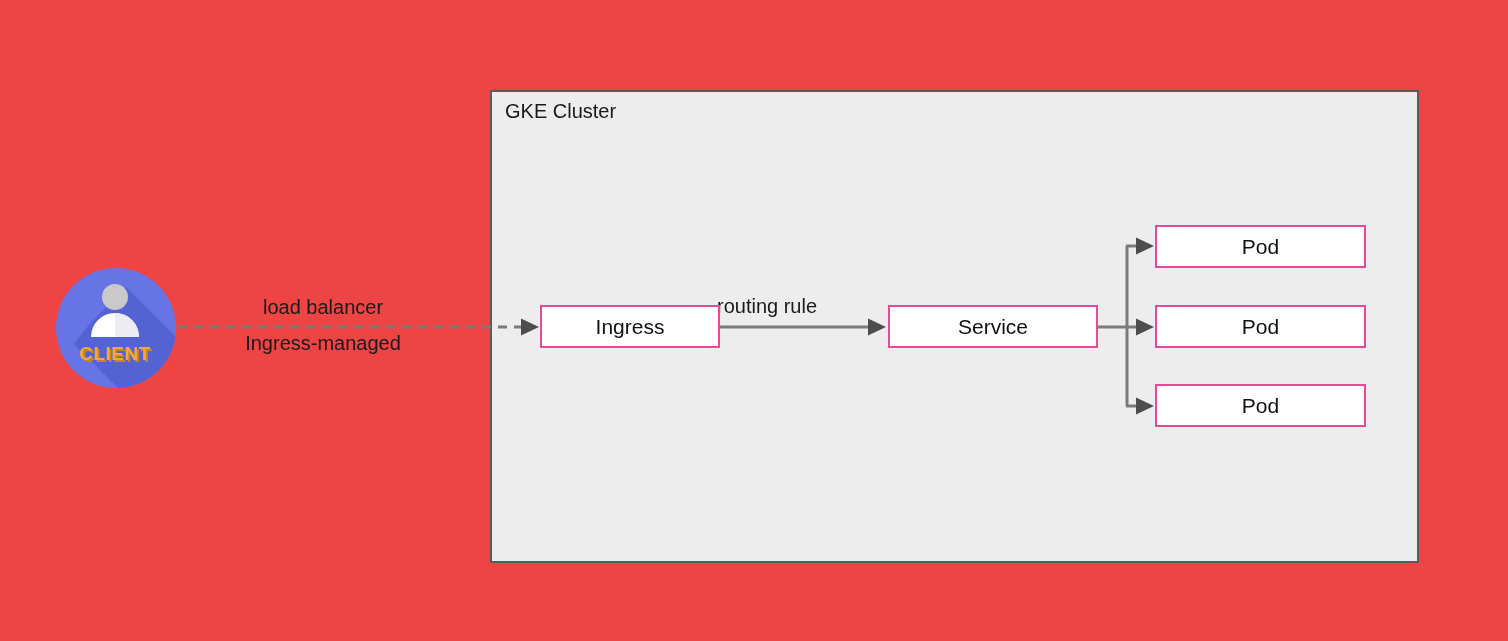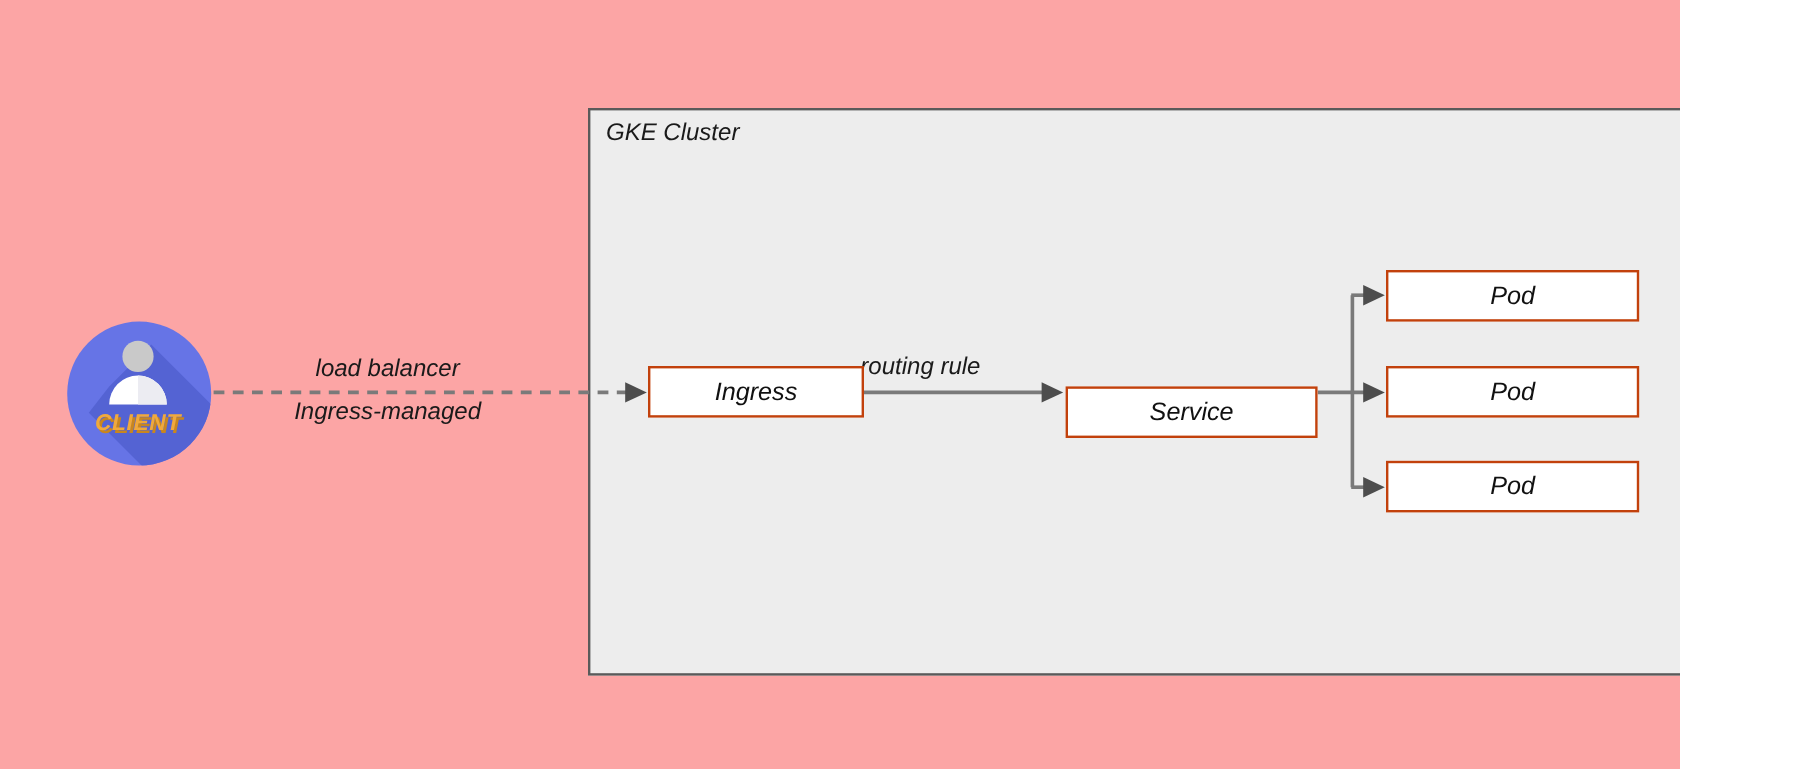--- a/index.html
+++ b/index.html
@@ -1,24 +1,23 @@
 <!DOCTYPE html>
 <html><head>
 <meta charset="utf-8">
 <style>
   html, body { margin: 0; padding: 0; background: #ffffff; }
   .canvas {
     position: relative;
-    width: 1400px;
+    width: 1508px;
     height: 641px;
-    background: #fca5a5;
+    background: #ef4444;
     font-family: "Liberation Sans", sans-serif;
     color: #111111;
     overflow: hidden;
-    font-style: italic;
   }
   .cluster {
     position: absolute;
     left: 490px; top: 90px;
     width: 929px; height: 473px;
     background: #ededed;
     border: 2px solid #5a5a5a;
     box-sizing: border-box;
   }
   .cluster-label {
@@ -30,30 +29,30 @@
   }
   .overlay {
     position: absolute;
     left: 0; top: 0;
     width: 1508px; height: 641px;
     pointer-events: none;
   }
   .node {
     position: absolute;
     background: #ffffff;
-    border: 2px solid #c2410c;
+    border: 2px solid #ec4899;
     box-sizing: border-box;
     display: flex;
     align-items: center;
     justify-content: center;
     font-size: 21px;
     color: #111111;
   }
   .node-ingress { left: 540px; top: 305px; width: 180px; height: 43px; }
-  .node-service { left: 888px; top: 322px; width: 210px; height: 43px; }
+  .node-service { left: 888px; top: 305px; width: 210px; height: 43px; }
   .node-pod1 { left: 1155px; top: 225px; width: 211px; height: 43px; }
   .node-pod2 { left: 1155px; top: 305px; width: 211px; height: 43px; }
   .node-pod3 { left: 1155px; top: 384px; width: 211px; height: 43px; }
   .lb-label {
     position: absolute;
     left: 205px; top: 289px;
     width: 236px;
     text-align: center;
     font-size: 20px;
     line-height: 36px;

